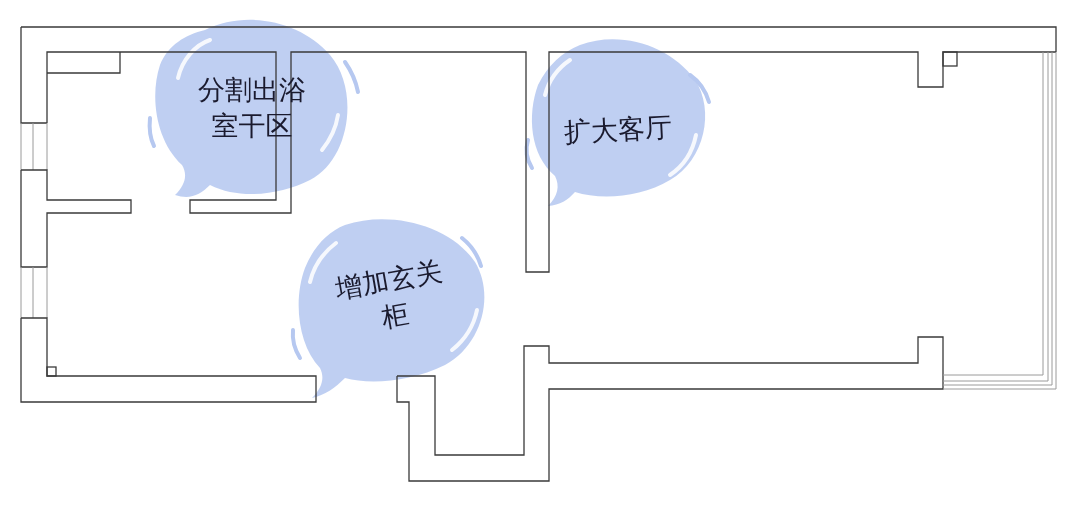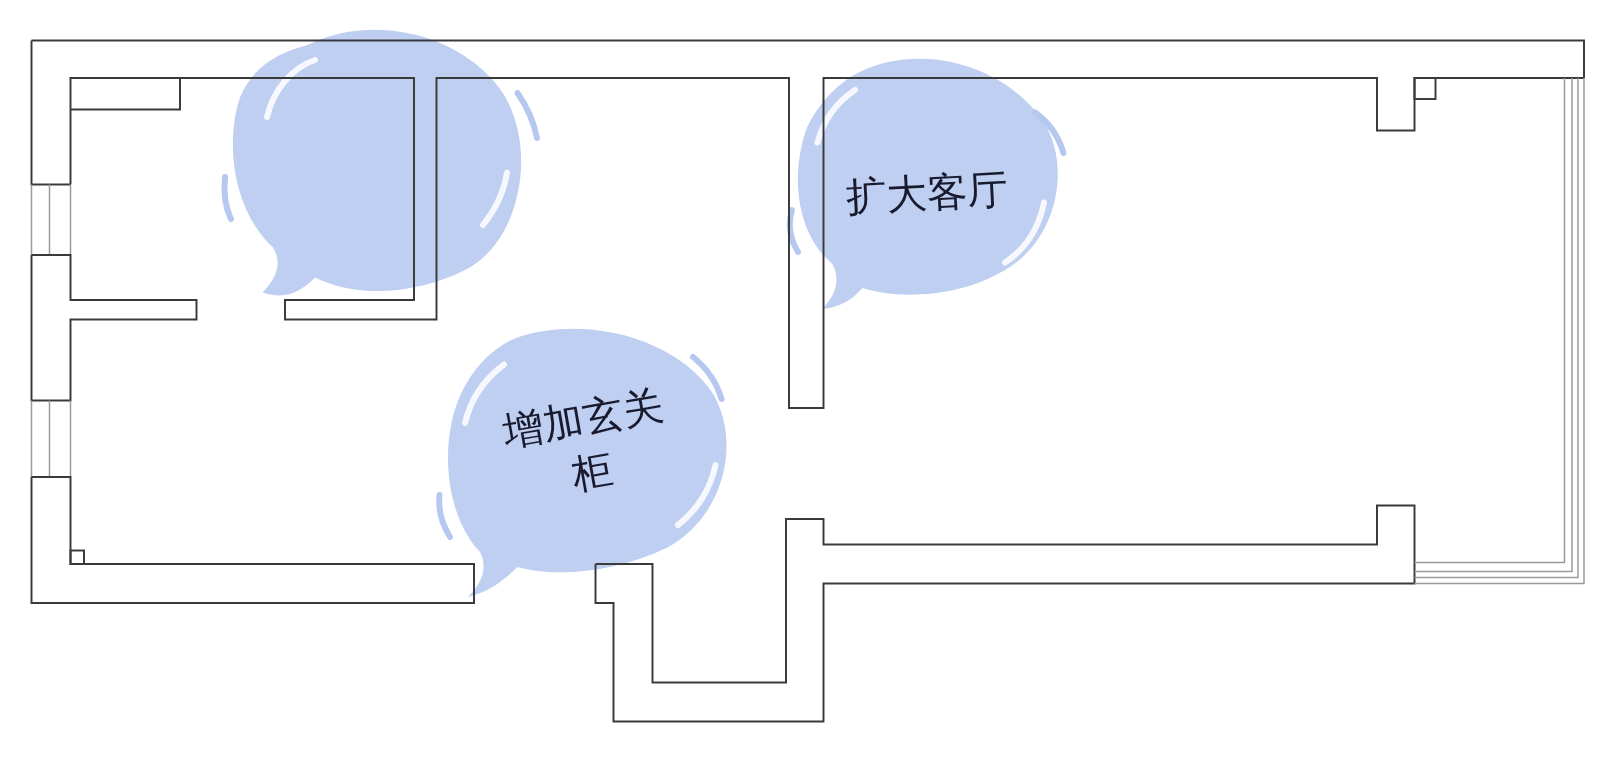--- a/index.html
+++ b/index.html
@@ -66,20 +66,22 @@
     <polyline class="wall-line" points="397,376 435,376 435,455 524,455 524,346 549,346 549,363 918,363 918,337 943,337 943,389 549,389 549,481 409,481 409,402 397,402 397,376"></polyline>
 
     <polyline class="thin" points="1043,52 1043,375 943,375"></polyline>
     <polyline class="thin" points="1048,52 1048,381 943,381"></polyline>
     <polyline class="thin" points="1052,52 1052,385 943,385"></polyline>
     <polyline class="thin" points="1056,52 1056,389 943,389"></polyline>
   </g>
 </svg>
 
 <div class="label" style="left:176px; top:72px; width:152px;">
+  <span>分割出浴</span>
+  <span>室干区</span>
 </div>
 
 <div class="label" style="left:548px; top:112px; width:140px; transform: rotate(-3deg);">
   <span>扩大客厅</span>
 </div>
 
 <div class="label" style="left:322px; top:262px; width:140px; transform: rotate(-10deg);">
   <span>增加玄关</span>
   <span>柜</span>
 </div>

